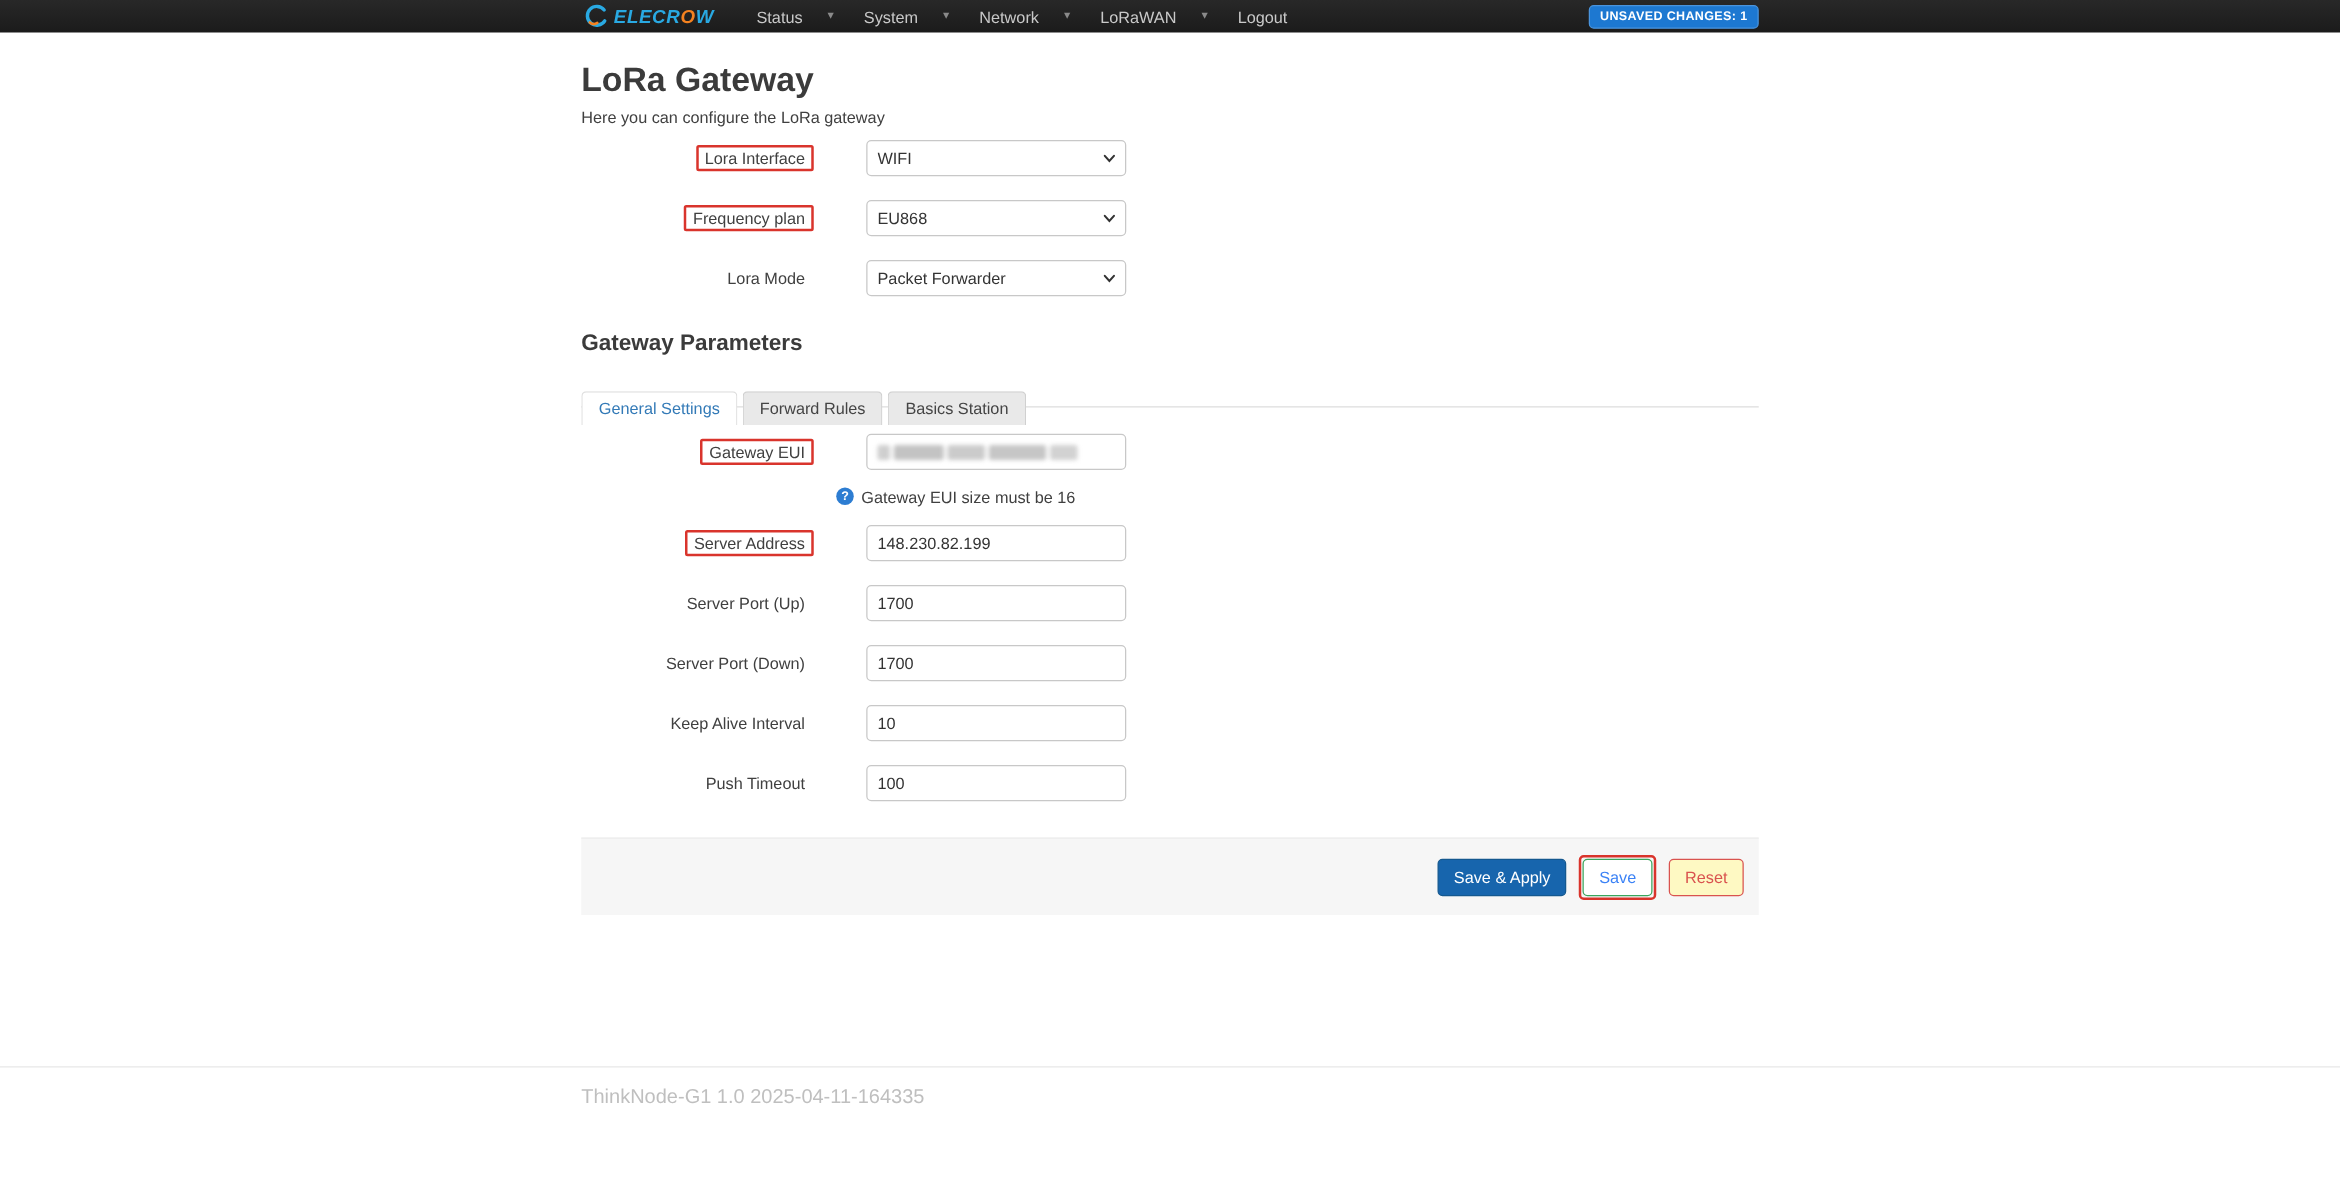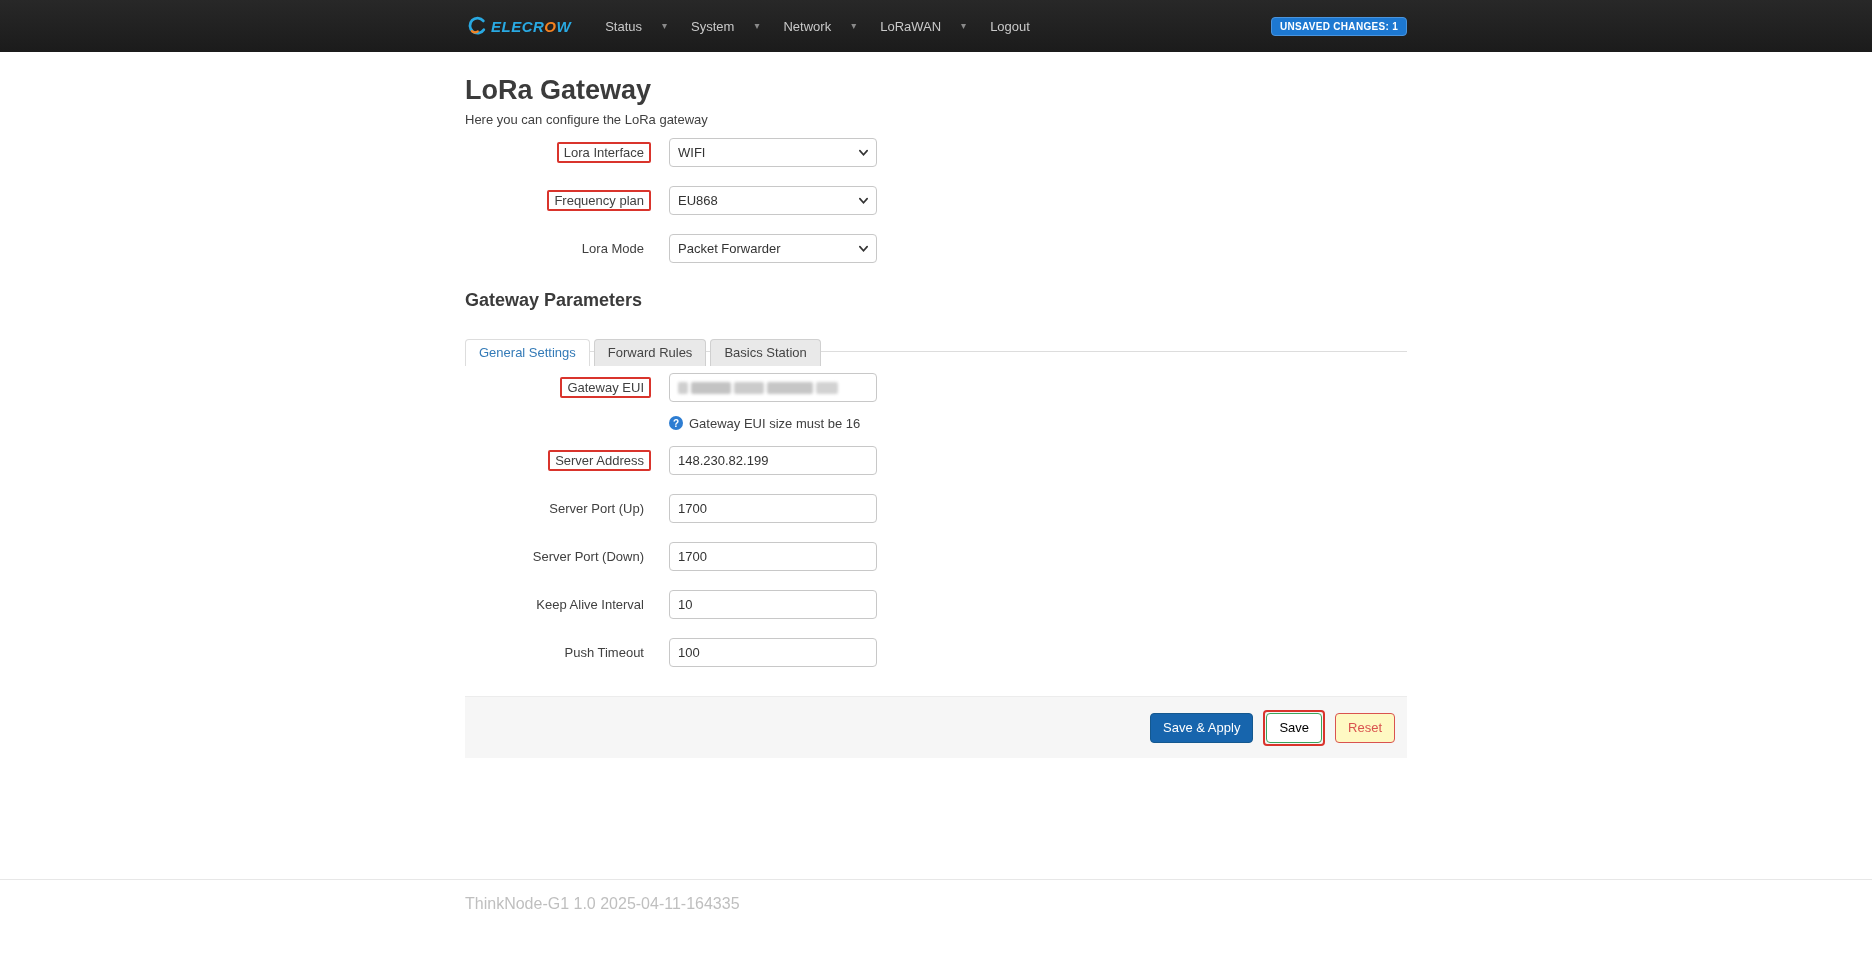--- a/index.html
+++ b/index.html
@@ -1,20 +1,20 @@
 <!DOCTYPE html>
 <html><head>
 <meta charset="utf-8">
 <style>
   * { box-sizing: border-box; margin: 0; padding: 0; }
   html, body { width: 1872px; height: 954px; overflow: hidden; background: #fff;
     font-family: "Liberation Sans", sans-serif; font-size: 13px; color: #404040; }
 
   
-  .navbar { height: 52px; background: linear-gradient(#282828, #1b1b1b); }
+  .navbar { height: 26px; background: linear-gradient(#282828, #1b1b1b); }
   .nav-inner { width: 942px; margin: 0 auto; height: 100%; display: flex; align-items: center; }
   .brand { display: flex; align-items: center; gap: 4px; text-decoration: none; cursor: pointer; }
   .brand-text { font-size: 15px; font-weight: bold; font-style: italic; letter-spacing: .5px; }
   .brand-blue { color: #29a9e2; }
   .brand-orange { color: #f58220; }
   .nav-menu { list-style: none; display: flex; align-items: center; margin-left: 22px; height: 100%; }
   .nav-item { color: #c9c9c9; padding: 0 12px; height: 100%; display: flex; align-items: center; gap: 20px; cursor: pointer; }
   .caret { color: #8a8a8a; font-size: 10px; line-height: 1; }
   .nav-spacer { flex: 1; }
   .unsaved-badge { background: #1d78d1; border: 1px solid #4a94dd; color: #fff; font-size: 10px;
@@ -22,21 +22,21 @@
 
   
   .container { width: 942px; margin: 0 auto; }
   h1 { font-size: 27px; line-height: 32px; font-weight: bold; color: #3b3b3b; margin-top: 22px; }
   .subtitle { margin-top: 6px; color: #404040; }
   h2 { font-size: 18px; line-height: 20px; font-weight: bold; color: #3b3b3b; }
   .h2-global { margin-top: 19px; }
   .h2-gateway { margin-top: 27px; }
 
   .form-block { margin-top: 10px; }
-  .form-row { display: flex; align-items: center; height: 30px; margin-bottom: 18px; }
+  .form-row { display: flex; align-items: center; height: 30px; margin-bottom: 18px; gap: 24px; }
   .label-col { width: 186px; display: flex; justify-content: flex-end; align-items: center; }
   .plain-label { margin-right: 7px; color: #404040; }
   .red-box { border: 2px solid #d9342c; border-radius: 2px; padding: 1px 5px; background: transparent; }
   .ctrl-col { margin-left: 18px; position: relative; }
 
   .select-wrap { position: relative; width: 208px; }
   select { width: 208px; height: 29px; border: 1px solid #c8c8c8; border-radius: 4px; background: #fff;
     color: #333; font-size: 13px; font-family: "Liberation Sans", sans-serif; padding: 0 24px 0 8px;
     appearance: none; -webkit-appearance: none; }
   .chev { position: absolute; right: 8px; top: 9px; pointer-events: none; }
@@ -59,21 +59,21 @@
   .help-icon { width: 14px; height: 14px; border-radius: 50%; background: #2d7dd2; color: #fff;
     font-size: 10px; font-weight: bold; display: inline-flex; align-items: center; justify-content: center; }
 
   
   .action-bar { margin-top: 29px; height: 62px; background: #f6f6f6; border-top: 1px solid #ececec;
     display: flex; align-items: center; justify-content: flex-end; padding-right: 12px; gap: 10px; }
   .btn { font-size: 13px; font-family: "Liberation Sans", sans-serif; height: 30px; padding: 0 12px;
     border-radius: 4px; cursor: pointer; }
   .btn-primary { background: #1765ad; border: 1px solid #135globe;} 
   .btn-primary { background: #1765ad; border: 1px solid #14588f; color: #fff; }
-  .btn-save { background: #fff; border: 1px solid #3aa55d; color: #000000; }
+  .btn-save { background: #fff; border: 1px solid #3aa55d; color: #3b82f6; }
   .btn-reset { background: #fef9c3; border: 1px solid #d9534f; color: #d9534f; }
   .red-box-btn { border: 2px solid #d9342c; border-radius: 4px; padding: 1px; display: inline-flex; }
 
   
   .footer-sep { margin-top: 121px; border: none; border-top: 1px solid #e7e7e7; width: 1872px;
     margin-left: calc((942px - 1872px) / 2); }
   .footer-text { margin-top: 15px; color: #bfbfbf; font-size: 16px; }
 </style>
 </head>
 <body>

